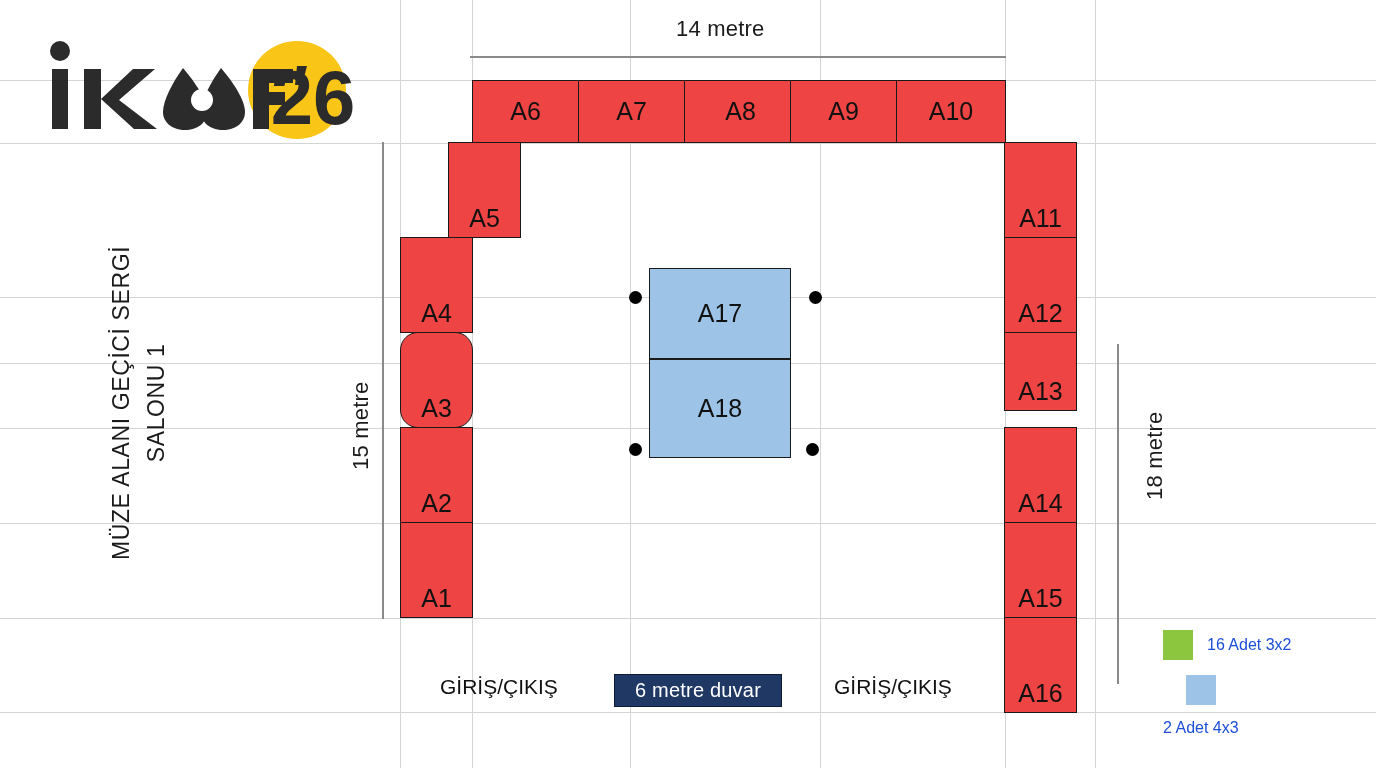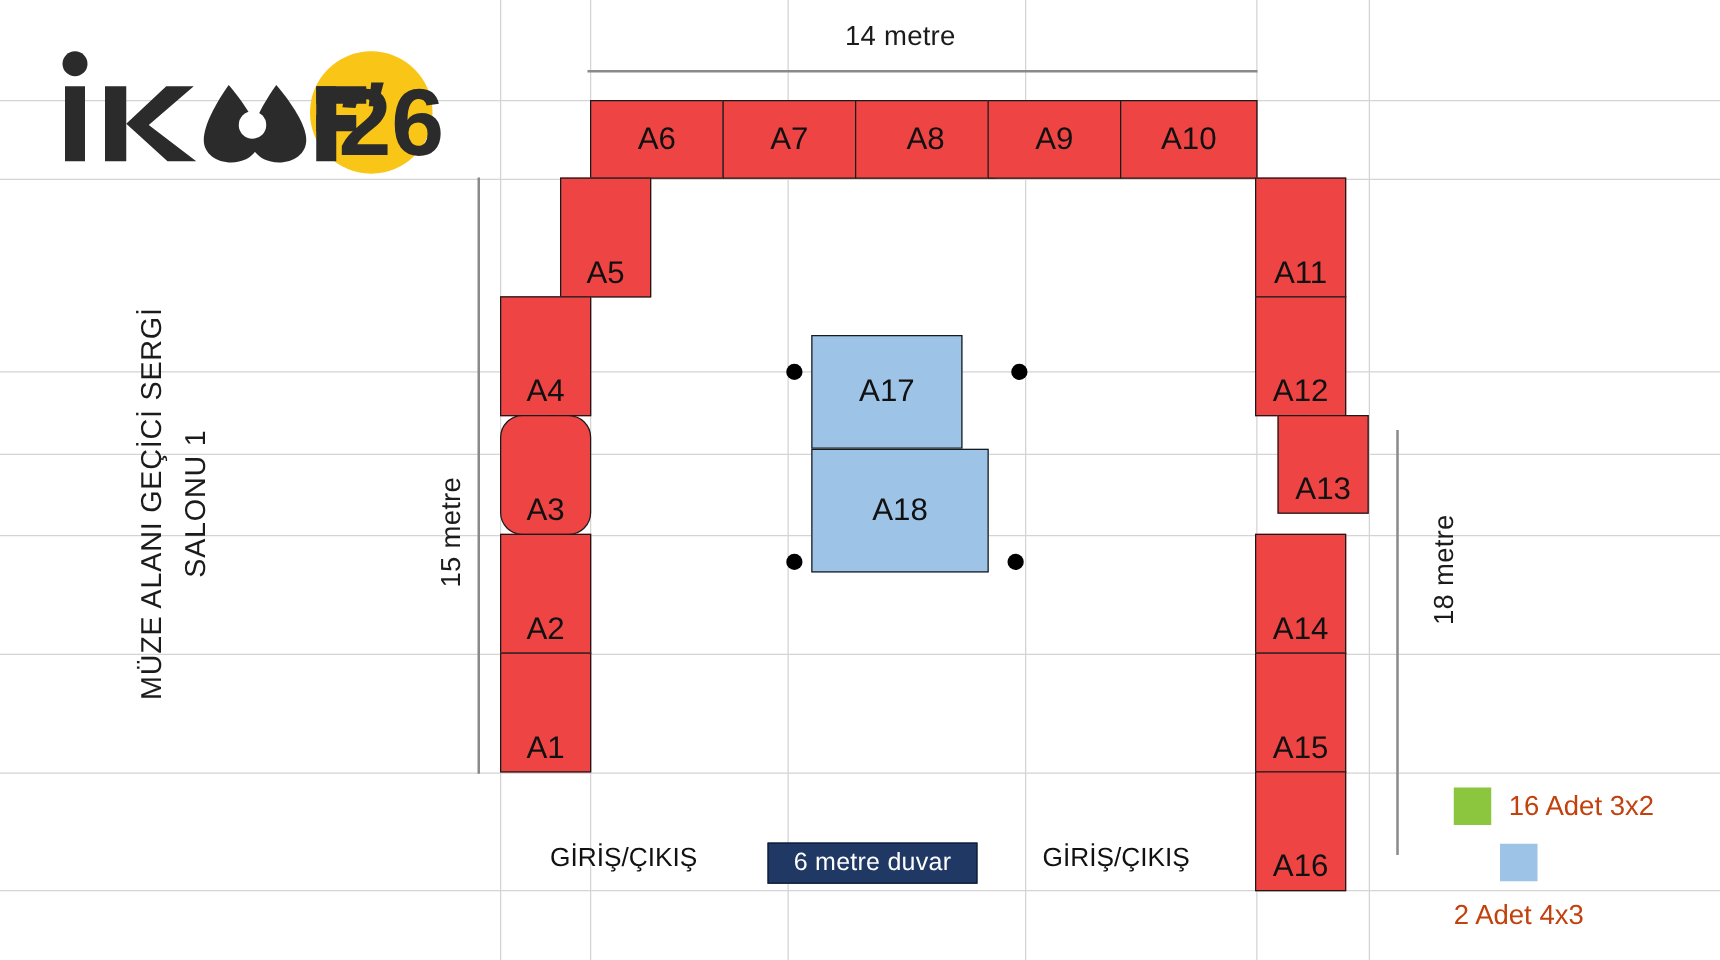--- a/index.html
+++ b/index.html
@@ -113,22 +113,22 @@
     align-items: center;
     gap: 14px;
   }
   .legend-swatch {
     width: 30px;
     height: 30px;
   }
   .legend-swatch.green { background: #8CC63F; }
   .legend-swatch.blue  { background: #9DC3E6; }
   .legend-text {
-    font-size: 22px;
-    color: #c2410c;
+    font-size: 16px;
+    color: #1d4ed8;
     white-space: nowrap;
   }
 
   
   .side-title {
     position: absolute;
     transform-origin: 0 0;
     transform: rotate(-90deg);
     font-size: 23px;
     color: #1b1b1b;
@@ -220,28 +220,28 @@
     <div class="booth green" style="left:400px; top:142px; width:73px; height:96px;margin-left:48px;">A5</div>
     <div class="booth green" style="left:400px; top:237px; width:73px; height:96px;">A4</div>
     <div class="booth green" style="left:400px; top:332px; width:73px; height:96px;border-radius:18px;">A3</div>
     <div class="booth green" style="left:400px; top:427px; width:73px; height:96px;">A2</div>
     <div class="booth green" style="left:400px; top:522px; width:73px; height:96px;">A1</div>
   </div>
 
   <div>
     <div class="booth green" style="left:1004px; top:142px; width:73px; height:96px;">A11</div>
     <div class="booth green" style="left:1004px; top:237px; width:73px; height:96px;">A12</div>
-    <div class="booth green" style="left:1004px; top:332px; width:73px; height:79px;margin-left:18px;">A13</div>
+    <div class="booth green" style="left:1004px; top:332px; width:73px; height:79px;">A13</div>
     <div class="booth green" style="left:1004px; top:427px; width:73px; height:96px;">A14</div>
     <div class="booth green" style="left:1004px; top:522px; width:73px; height:96px;">A15</div>
     <div class="booth green" style="left:1004px; top:617px; width:73px; height:96px;">A16</div>
   </div>
 
   <div>
-    <div class="booth blue" style="left:649px; top:268px; width:121px; height:91px;">A17</div>
+    <div class="booth blue" style="left:649px; top:268px; width:142px; height:91px;">A17</div>
     <div class="booth blue" style="left:649px; top:359px; width:142px; height:99px;">A18</div>
   </div>
 
   <div>
     <div class="col-dot" style="left:629px; top:291px;"></div>
     <div class="col-dot" style="left:809px; top:291px;"></div>
     <div class="col-dot" style="left:629px; top:443px;"></div>
     <div class="col-dot" style="left:806px; top:443px;"></div>
   </div>
 

